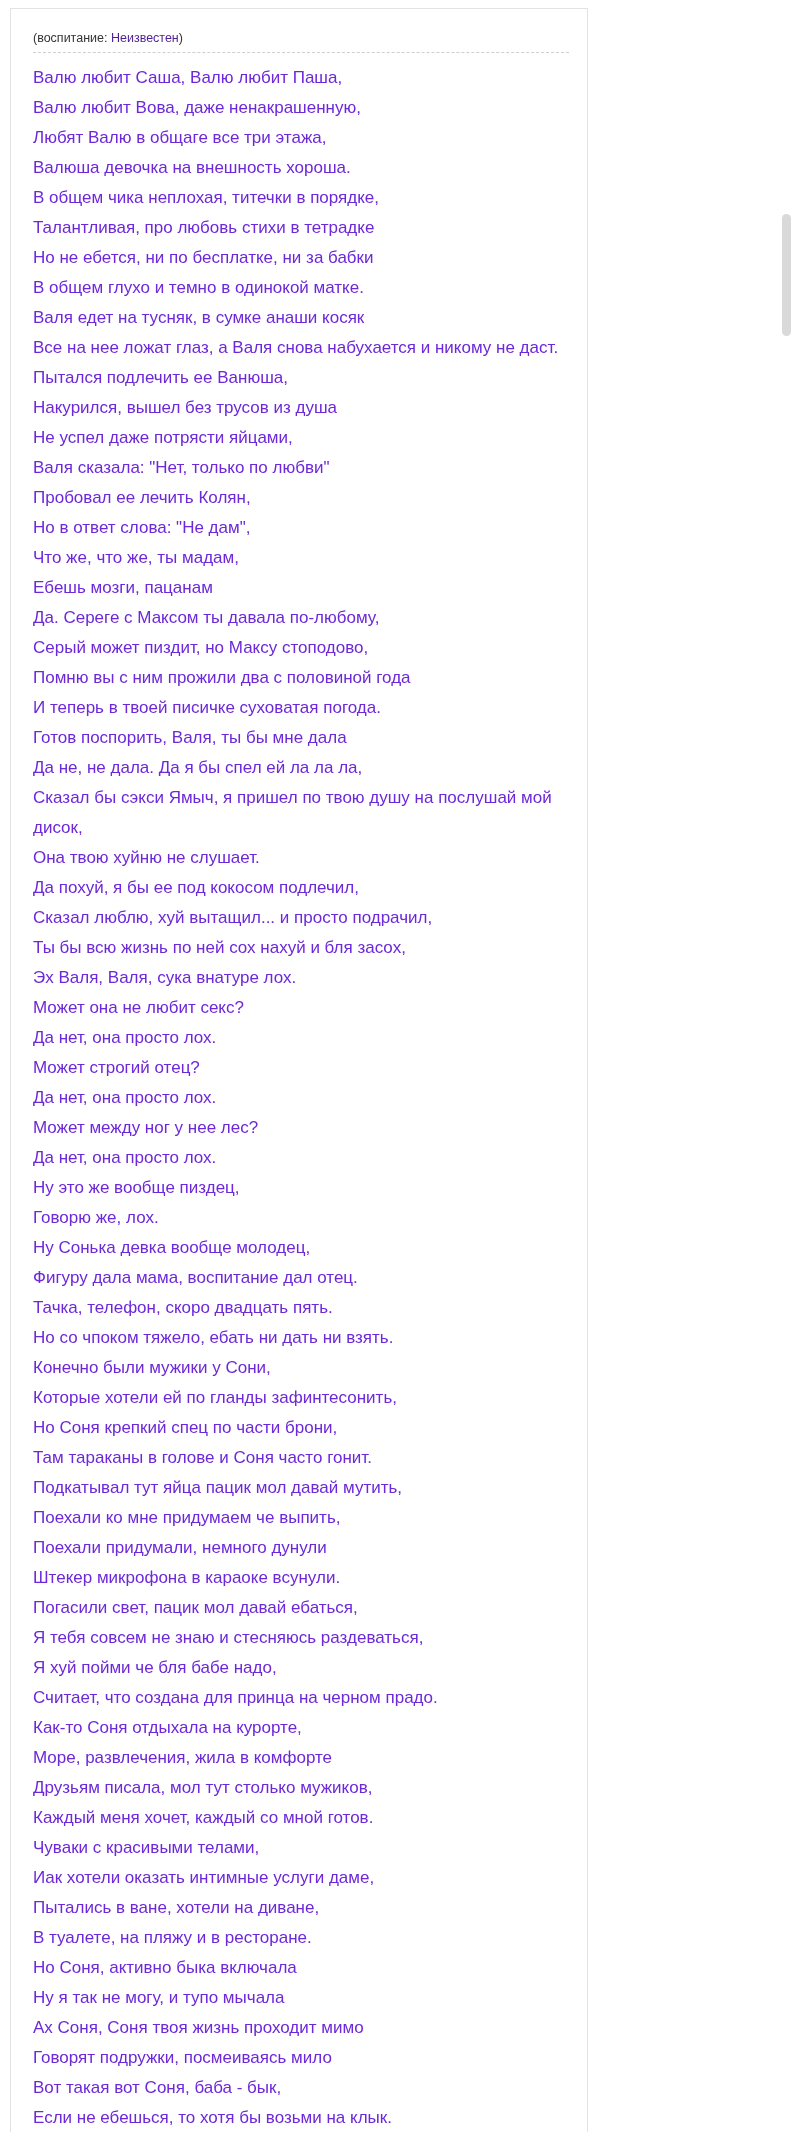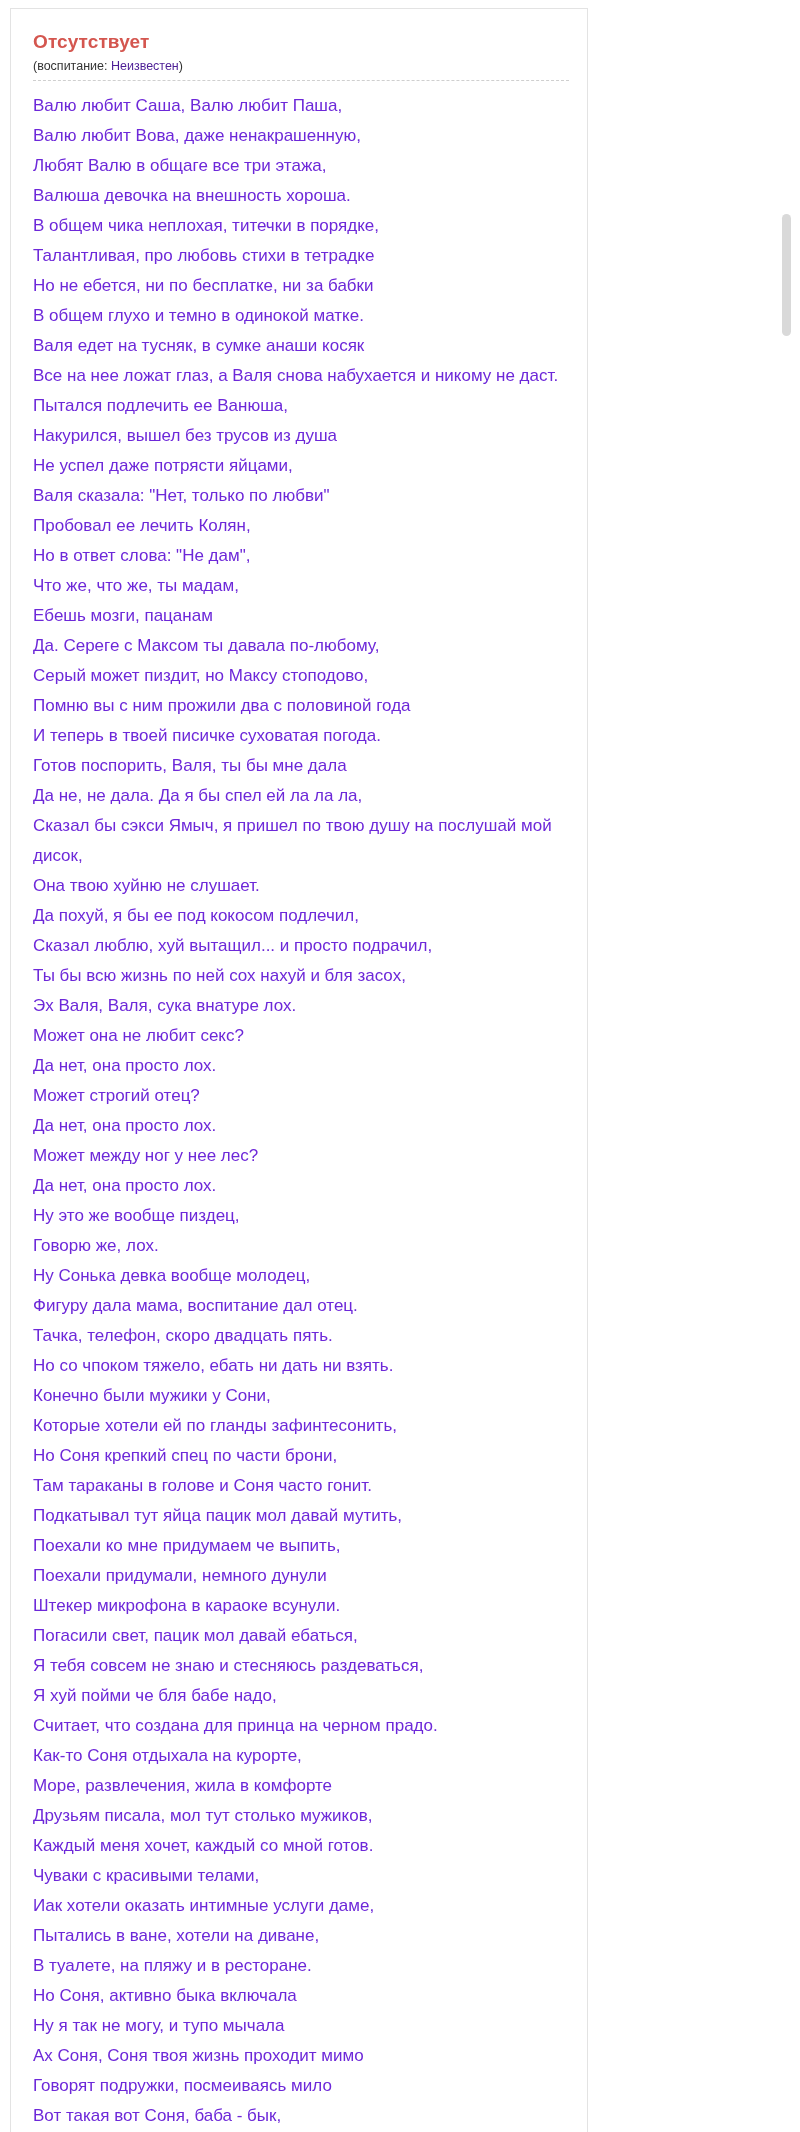--- a/index.html
+++ b/index.html
@@ -75,21 +75,20 @@
     border-radius: 5px;
   }
 </style>
 </head>
 <body>
 
 <div class="page">
 
   <div class="sheet">
 
-    <h1 class="title">Отсутствует</h1>
 
     <div class="artist-line"><span>(воспитание: </span><a class="artist-link" href="#">Неизвестен</a><span>)</span></div>
 
     <div class="lyrics">Валю любит Саша, Валю любит Паша,
 Валю любит Вова, даже ненакрашенную,
 Любят Валю в общаге все три этажа,
 Валюша девочка на внешность хороша.
 В общем чика неплохая, титечки в порядке,
 Талантливая, про любовь стихи в тетрадке
 Но не ебется, ни по бесплатке, ни за бабки

